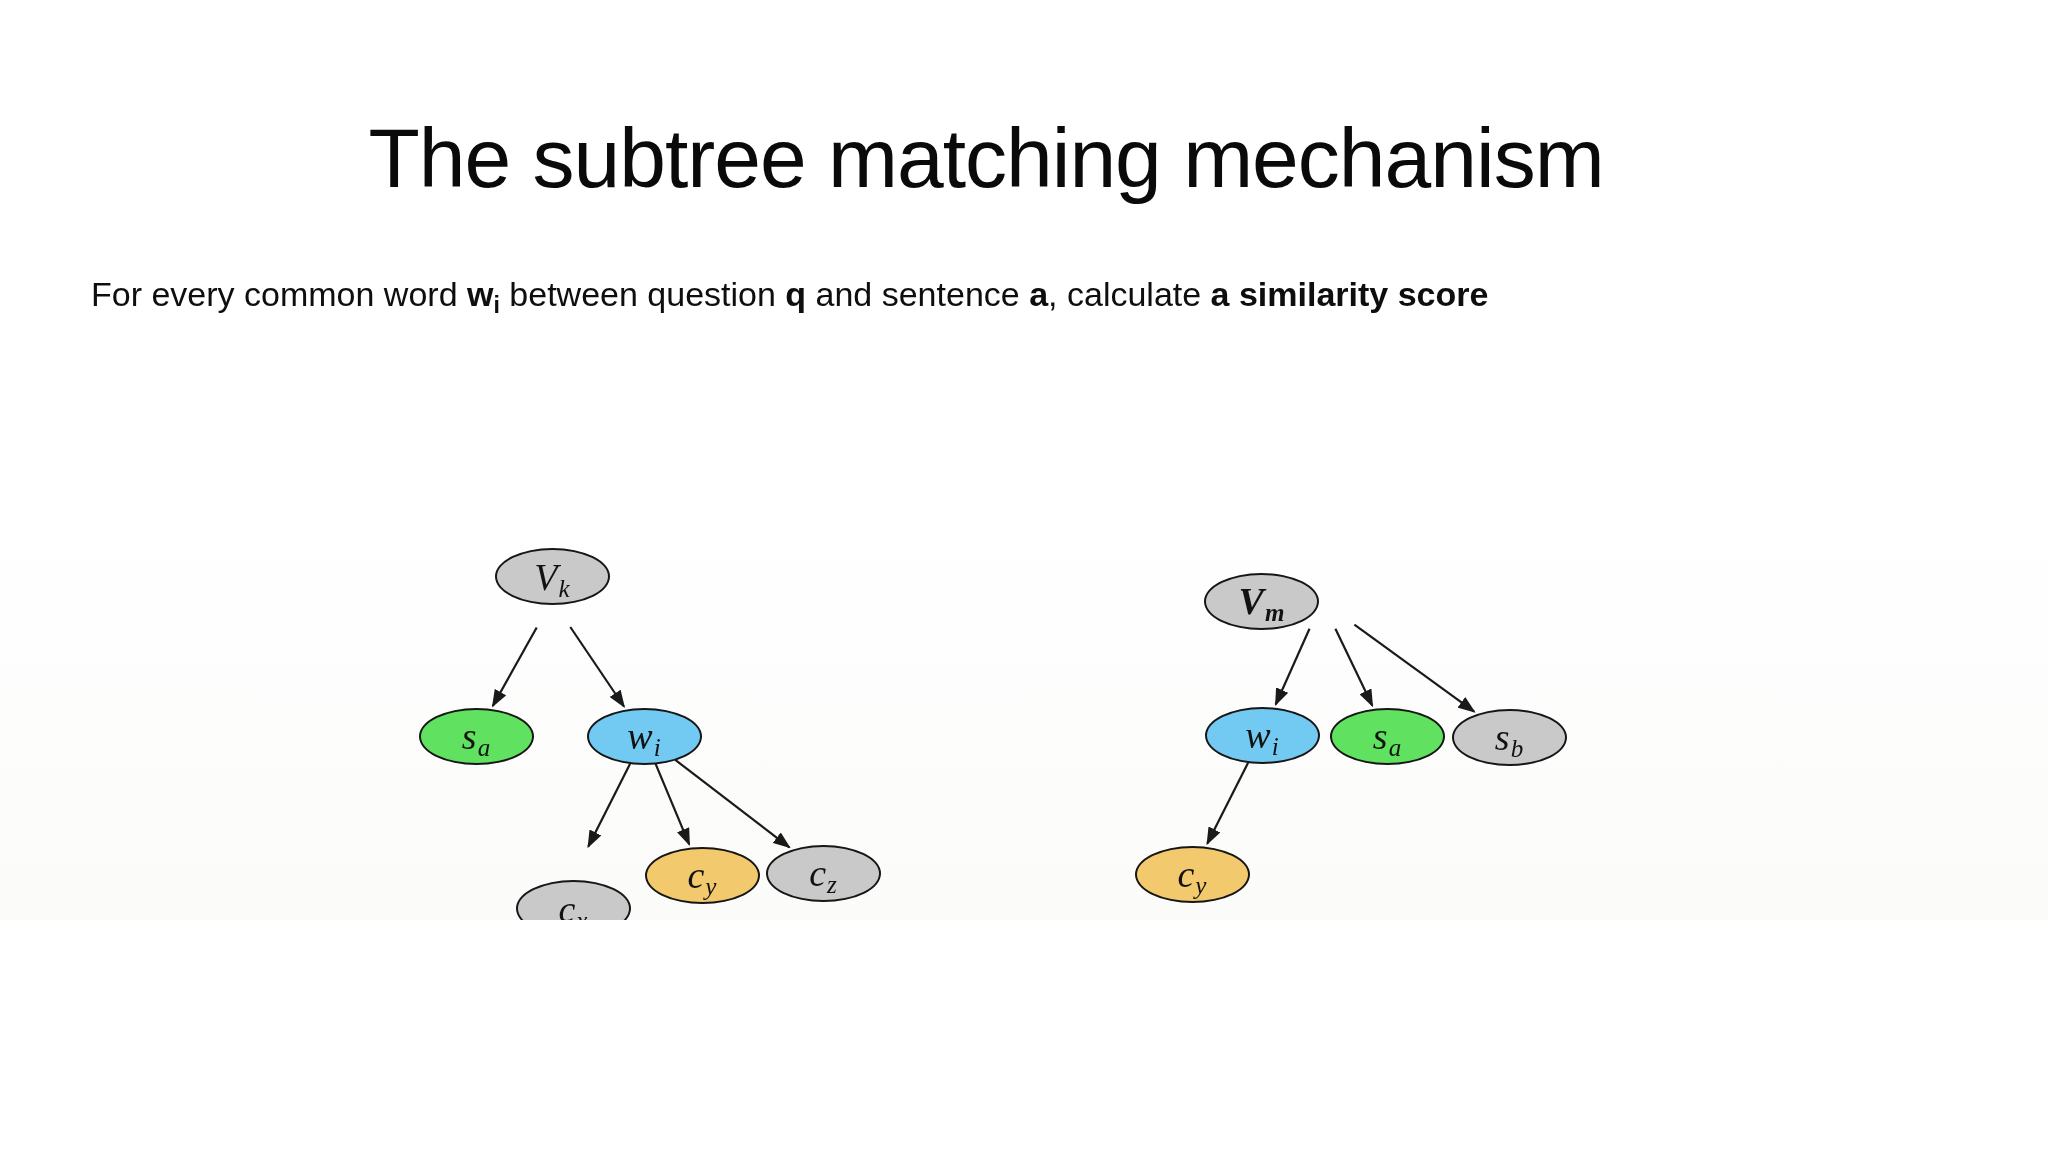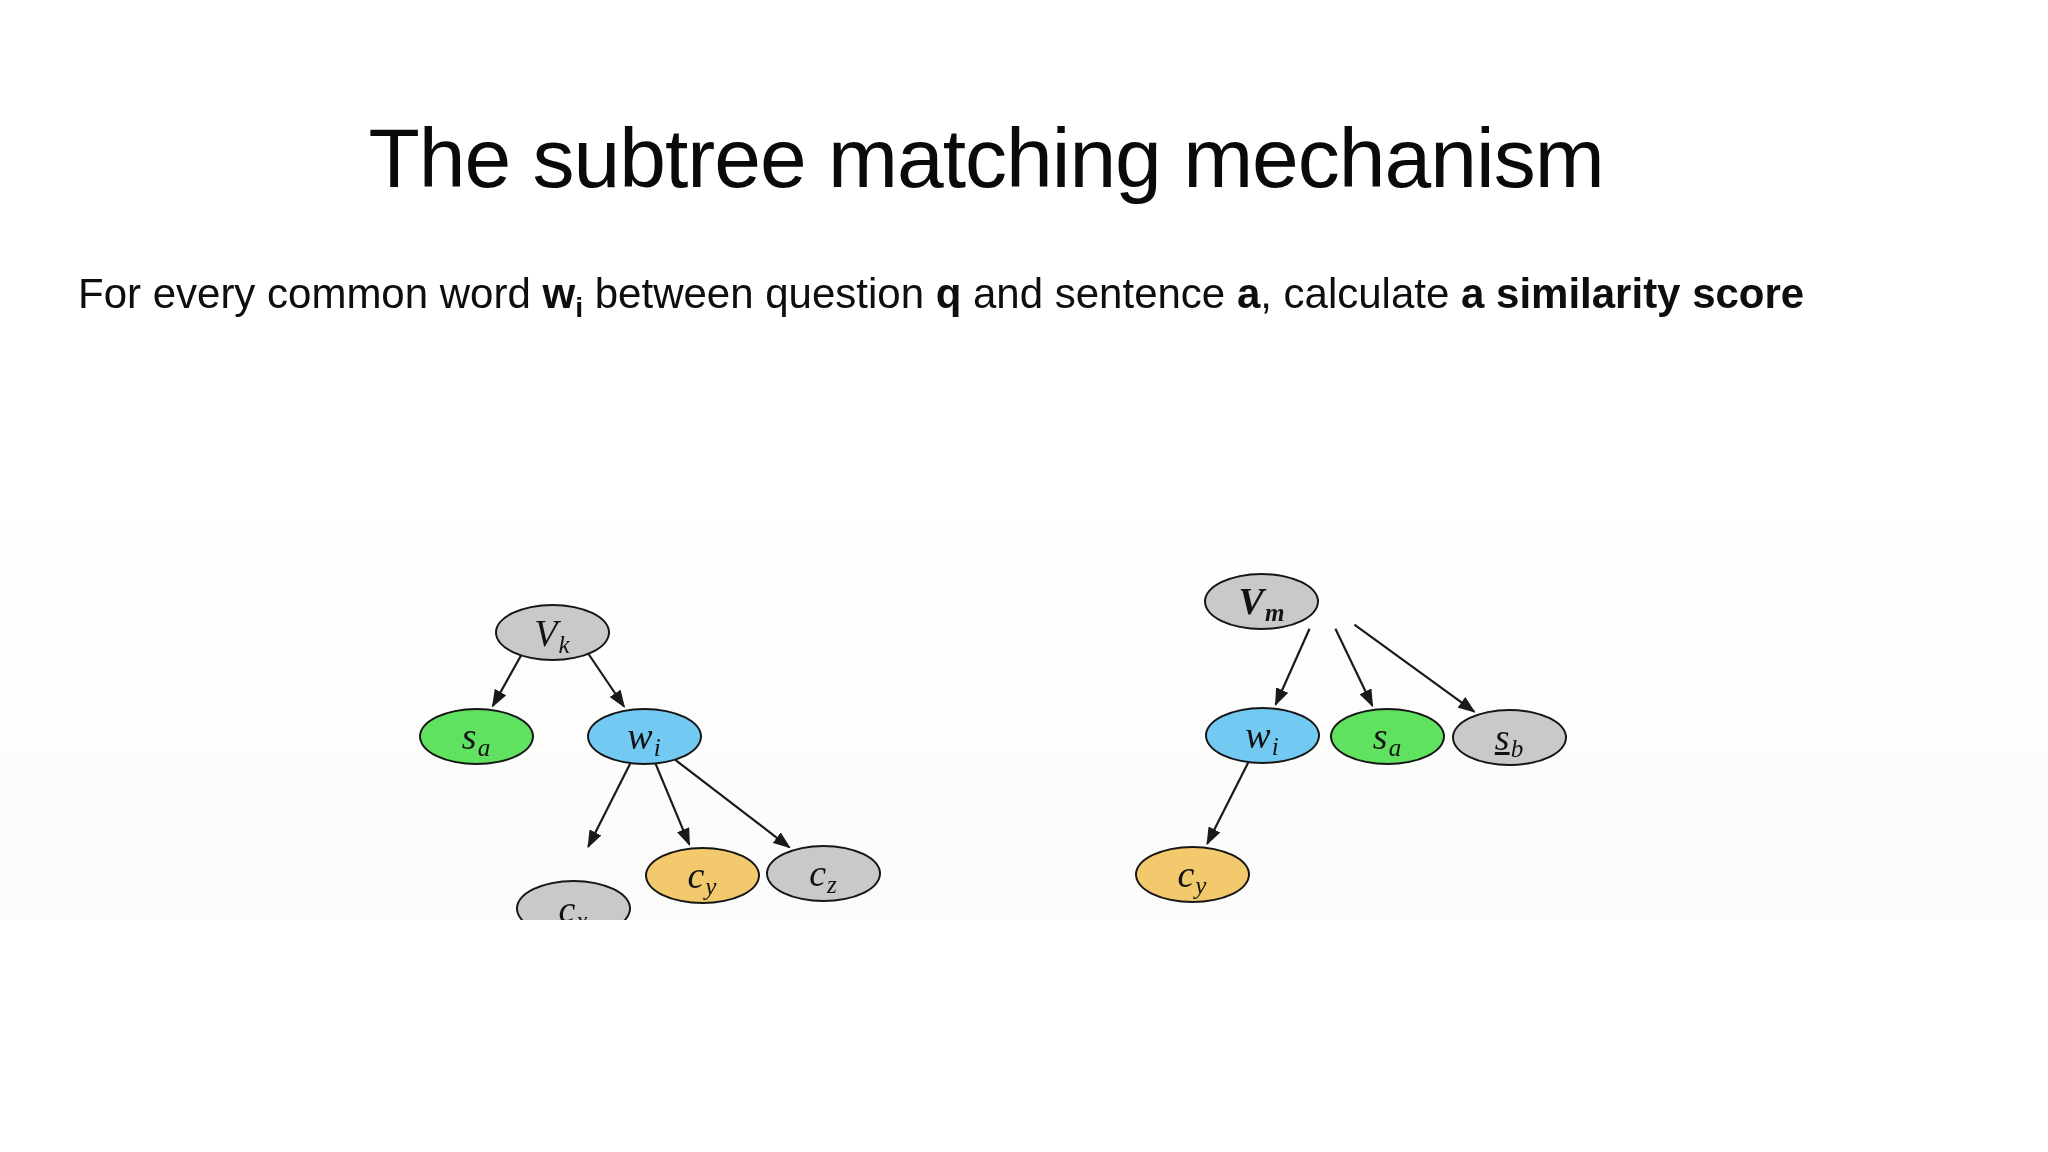--- a/index.html
+++ b/index.html
@@ -25,24 +25,24 @@
     text-align: center;
     font-size: 84px;
     font-weight: 400;
     line-height: 1;
     letter-spacing: -1px;
     color: #0a0a0a;
   }
   .intro {
     position: absolute;
     top: 266px;
-    left: 78px;
+    left: 91px;
     width: 1910px;
     margin: 0;
-    font-size: 42px;
+    font-size: 34px;
     font-weight: 400;
     line-height: 56px;
     color: #0e0e0e;
   }
   .intro b { font-weight: 700; }
   .intro sub {
     font-size: 0.68em;
     line-height: 0;
     vertical-align: -0.32em;
   }
@@ -98,21 +98,21 @@
     <line x1="630.1" y1="763.7" x2="588.3" y2="846.6" stroke="#1a1a1a" stroke-width="2.2" marker-end="url(#arrowhead)"></line>
     <line x1="655.6" y1="763.9" x2="689.2" y2="844.3" stroke="#1a1a1a" stroke-width="2.2" marker-end="url(#arrowhead)"></line>
     <line x1="675.3" y1="759.9" x2="789.3" y2="847.3" stroke="#1a1a1a" stroke-width="2.2" marker-end="url(#arrowhead)"></line>
 
     <line x1="1309.5" y1="628.8" x2="1275.7" y2="704.5" stroke="#1a1a1a" stroke-width="2.2" marker-end="url(#arrowhead)"></line>
     <line x1="1335.4" y1="628.7" x2="1372.3" y2="705.6" stroke="#1a1a1a" stroke-width="2.2" marker-end="url(#arrowhead)"></line>
     <line x1="1354.4" y1="624.6" x2="1474.2" y2="711.6" stroke="#1a1a1a" stroke-width="2.2" marker-end="url(#arrowhead)"></line>
     <line x1="1248.1" y1="762.7" x2="1207.3" y2="843.6" stroke="#1a1a1a" stroke-width="2.2" marker-end="url(#arrowhead)"></line>
   </svg>
 
-  <div class="node" style="left: 494.5px; top: 604px; background-color: rgb(201, 201, 201);">
+  <div class="node" style="left: 494.5px; top: 548px; background-color: rgb(201, 201, 201);">
     <span class="lbl"><span>V</span><sub>k</sub></span>
   </div>
   <div class="node" style="left: 418.5px; top: 707.5px; background-color: rgb(96, 226, 96);">
     <span class="lbl"><span>s</span><sub>a</sub></span>
   </div>
   <div class="node" style="left: 586.5px; top: 707.5px; background-color: rgb(114, 201, 241);">
     <span class="lbl"><span>w</span><sub>i</sub></span>
   </div>
   <div class="node" style="left: 515.5px; top: 880px; background-color: rgb(201, 201, 201);">
     <span class="lbl"><span>c</span><sub>x</sub></span>
@@ -126,20 +126,20 @@
 
   <div class="node" style="left: 1204px; top: 572.5px; background-color: rgb(201, 201, 201); font-weight: bold;">
     <span class="lbl"><span>V</span><sub>m</sub></span>
   </div>
   <div class="node" style="left: 1204.5px; top: 706.5px; background-color: rgb(114, 201, 241);">
     <span class="lbl"><span>w</span><sub>i</sub></span>
   </div>
   <div class="node" style="left: 1329.5px; top: 707.5px; background-color: rgb(96, 226, 96);">
     <span class="lbl"><span>s</span><sub>a</sub></span>
   </div>
-  <div class="node" style="left: 1451.5px; top: 708.5px; background-color: rgb(201, 201, 201); text-decoration: underline;">
+  <div class="node" style="left: 1451.5px; top: 708.5px; background-color: rgb(201, 201, 201);">
     <span class="lbl"><span>s</span><sub>b</sub></span>
   </div>
   <div class="node" style="left: 1134.5px; top: 845.5px; background-color: rgb(243, 201, 110);">
     <span class="lbl"><span>c</span><sub>y</sub></span>
   </div>
 
 </div>
 
 </body></html>

